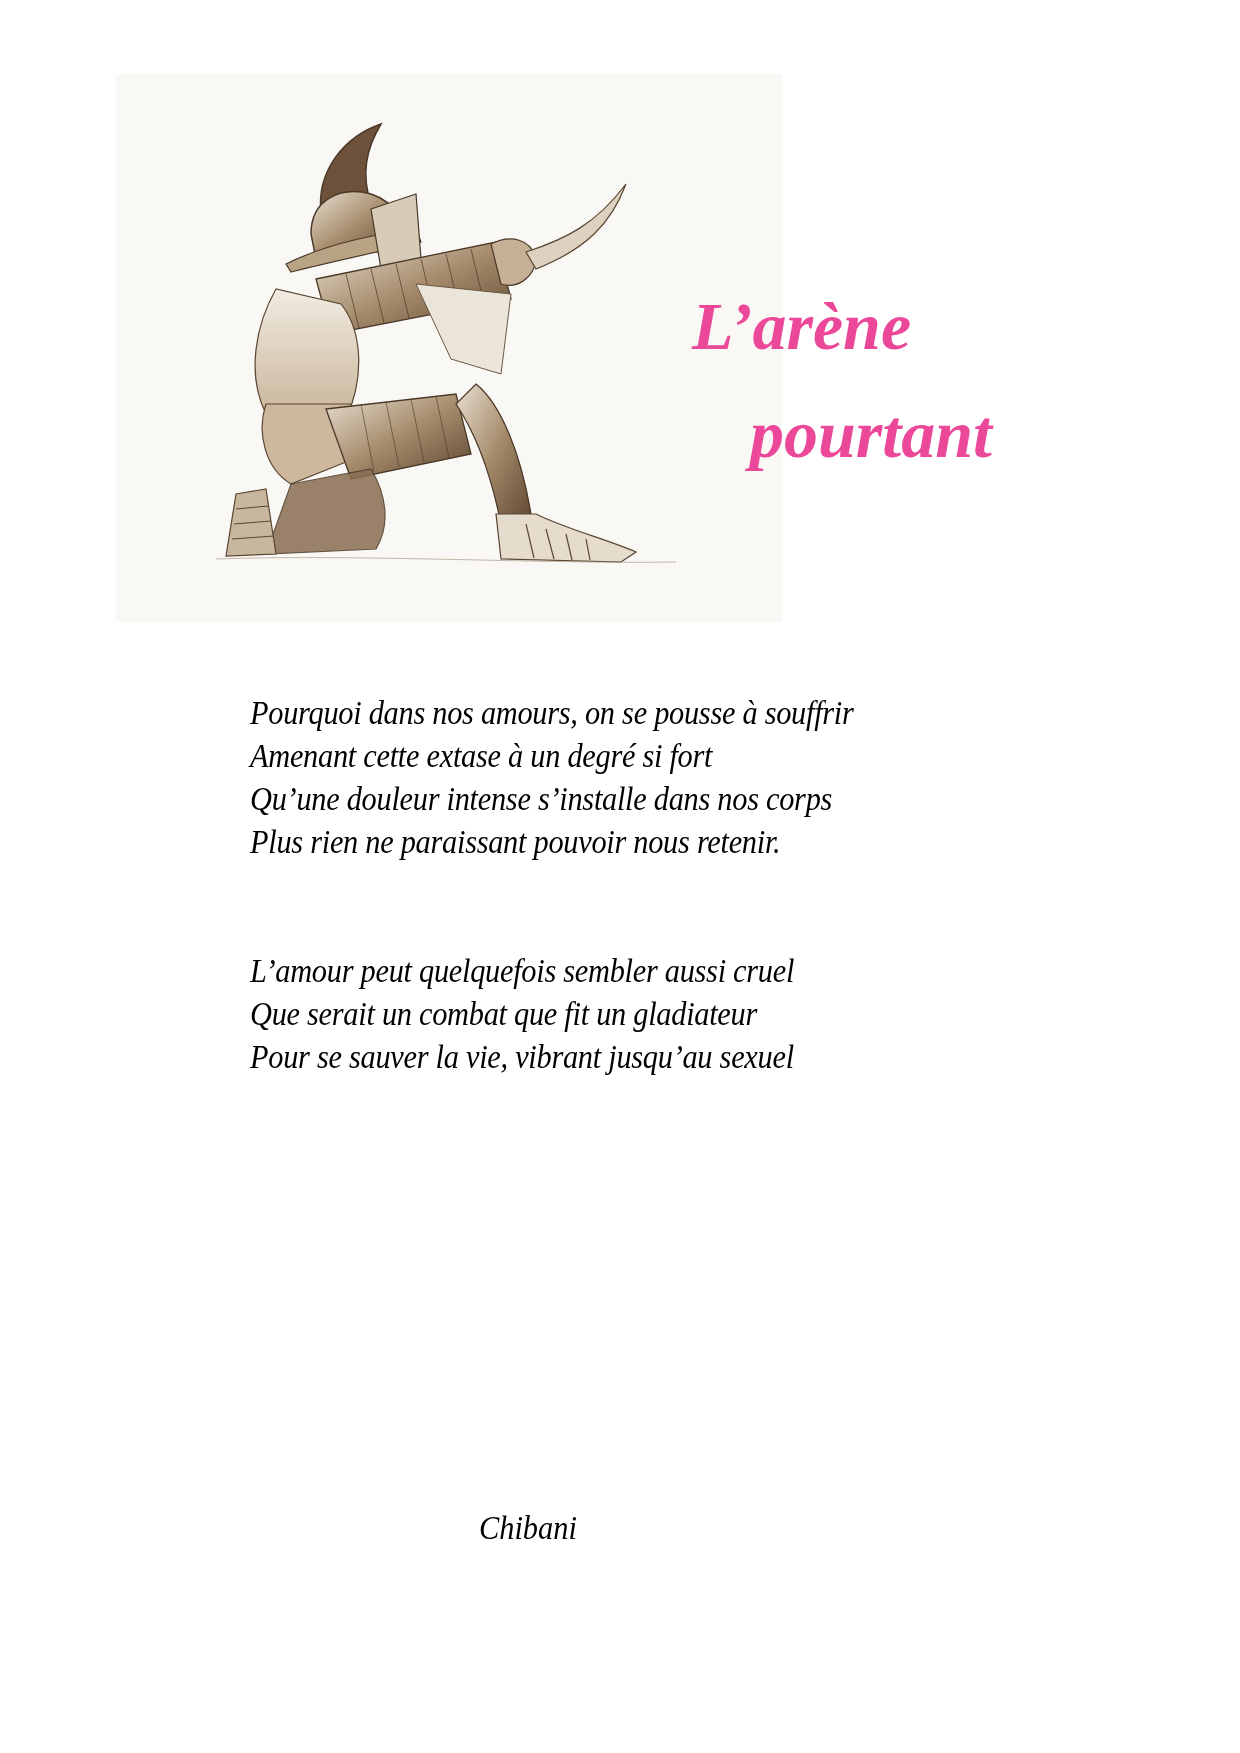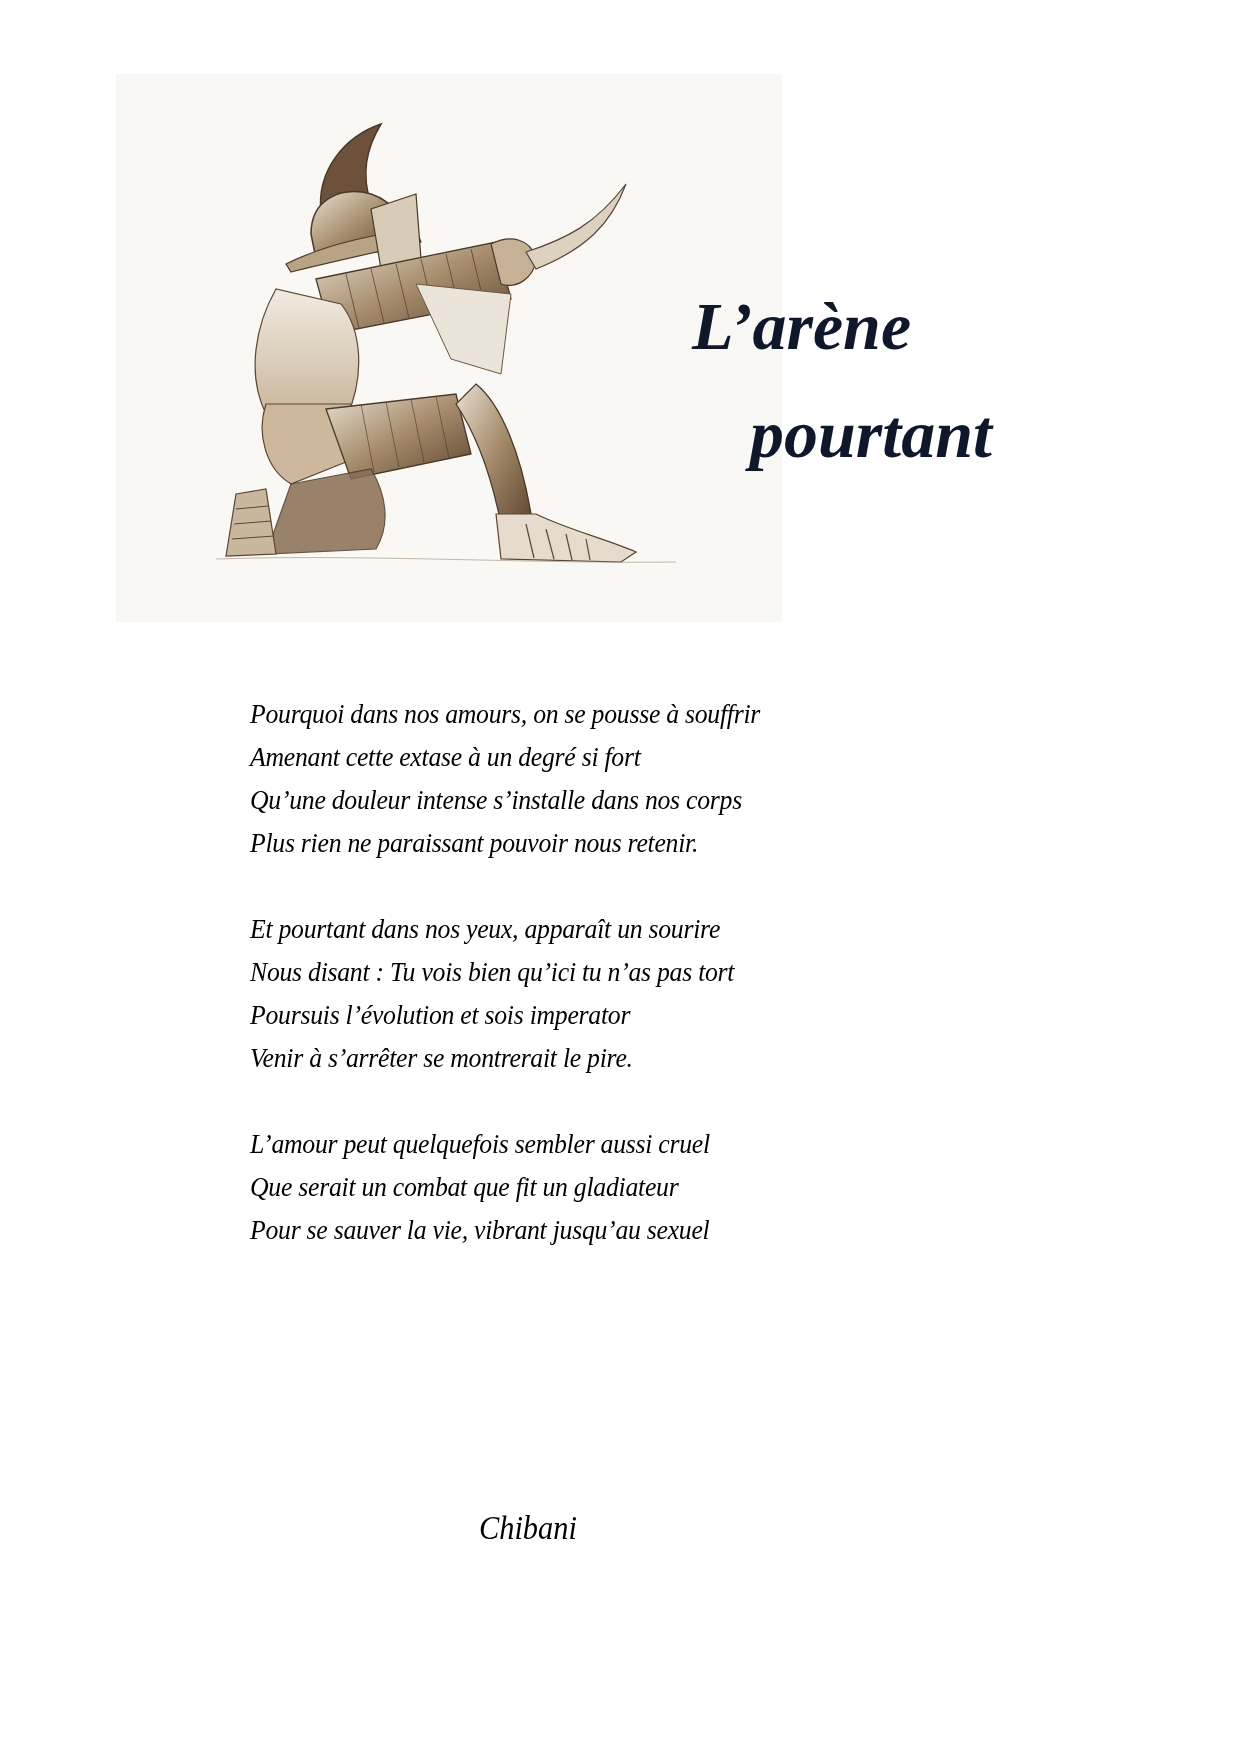--- a/index.html
+++ b/index.html
@@ -4,29 +4,29 @@
 <style>
   html, body { margin: 0; padding: 0; background: #ffffff; }
   body { width: 1240px; height: 1753px; position: relative; overflow: hidden; }
   .illustration {
     position: absolute; left: 116px; top: 74px; width: 666px; height: 548px;
     background: #faf8f4;
   }
   .illustration svg { width: 100%; height: 100%; display: block; }
   .title {
     position: absolute; font-family: "Liberation Serif", "DejaVu Serif", serif;
-    font-style: italic; font-weight: bold; color: #0f172a; font-size: 68px; line-height: 1;
+    font-style: italic; font-weight: bold; color: #ec4899; font-size: 68px; line-height: 1;
     white-space: nowrap;
   }
   .title-line1 { left: 692px; top: 292px; }
   .title-line2 { left: 750px; top: 400px; }
   .poem {
     position: absolute; left: 250px; top: 692px;
     font-family: "Liberation Serif", "DejaVu Serif", serif; font-style: italic;
-    font-size: 28px; color: #000; letter-spacing: -0.3px;
+    font-size: 33px; color: #000; letter-spacing: -0.3px;
   }
   .poem .line { height: 43px; line-height: 43px; white-space: pre; transform: scaleX(0.92); transform-origin: left center; }
   .poem .stanza-gap { height: 43px; }
   .signature {
     position: absolute; left: 479px; top: 1510px;
     font-family: "Liberation Serif", "DejaVu Serif", serif; font-style: italic;
     font-size: 33px; color: #000; transform: scaleX(0.92); transform-origin: left center;
   }
 </style>
 </head>
@@ -108,26 +108,20 @@
 <div class="title title-line2">pourtant</div>
 
 <div class="poem">
   <div>
     <div class="line">Pourquoi dans nos amours, on se pousse à souffrir</div>
     <div class="line">Amenant cette extase à un degré si fort</div>
     <div class="line">Qu’une douleur intense s’installe dans nos corps</div>
     <div class="line">Plus rien ne paraissant pouvoir nous retenir.</div>
   </div>
   <div class="stanza-gap"></div>
-  <div>
-    <div class="line">Et pourtant dans nos yeux, apparaît un sourire</div>
-    <div class="line">Nous disant : Tu vois bien qu’ici tu n’as pas tort</div>
-    <div class="line">Poursuis l’évolution et sois imperator</div>
-    <div class="line">Venir à s’arrêter se montrerait le pire.</div>
-  </div>
   <div class="stanza-gap"></div>
   <div>
     <div class="line">L’amour peut quelquefois sembler aussi cruel</div>
     <div class="line">Que serait un combat que fit un gladiateur</div>
     <div class="line">Pour se sauver la vie, vibrant jusqu’au sexuel</div>
   </div>
   <div class="stanza-gap"></div>
 </div>
 
 <div class="signature">Chibani</div>

